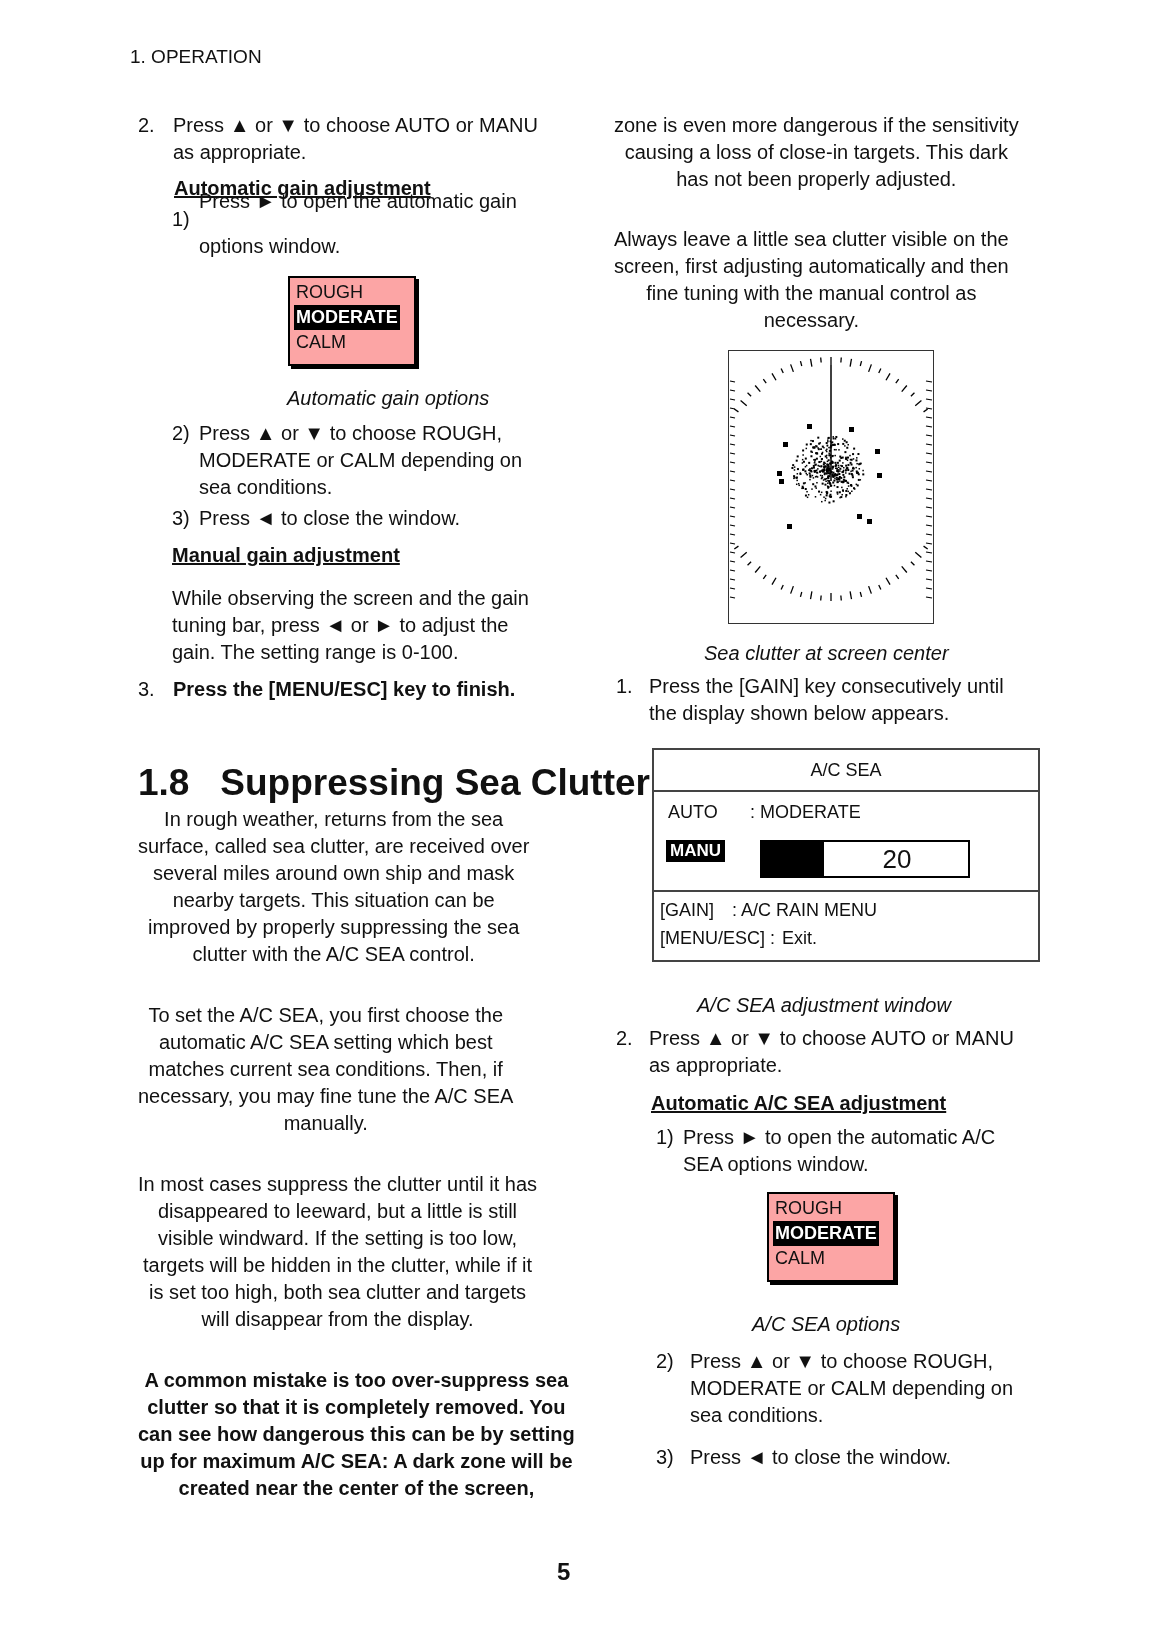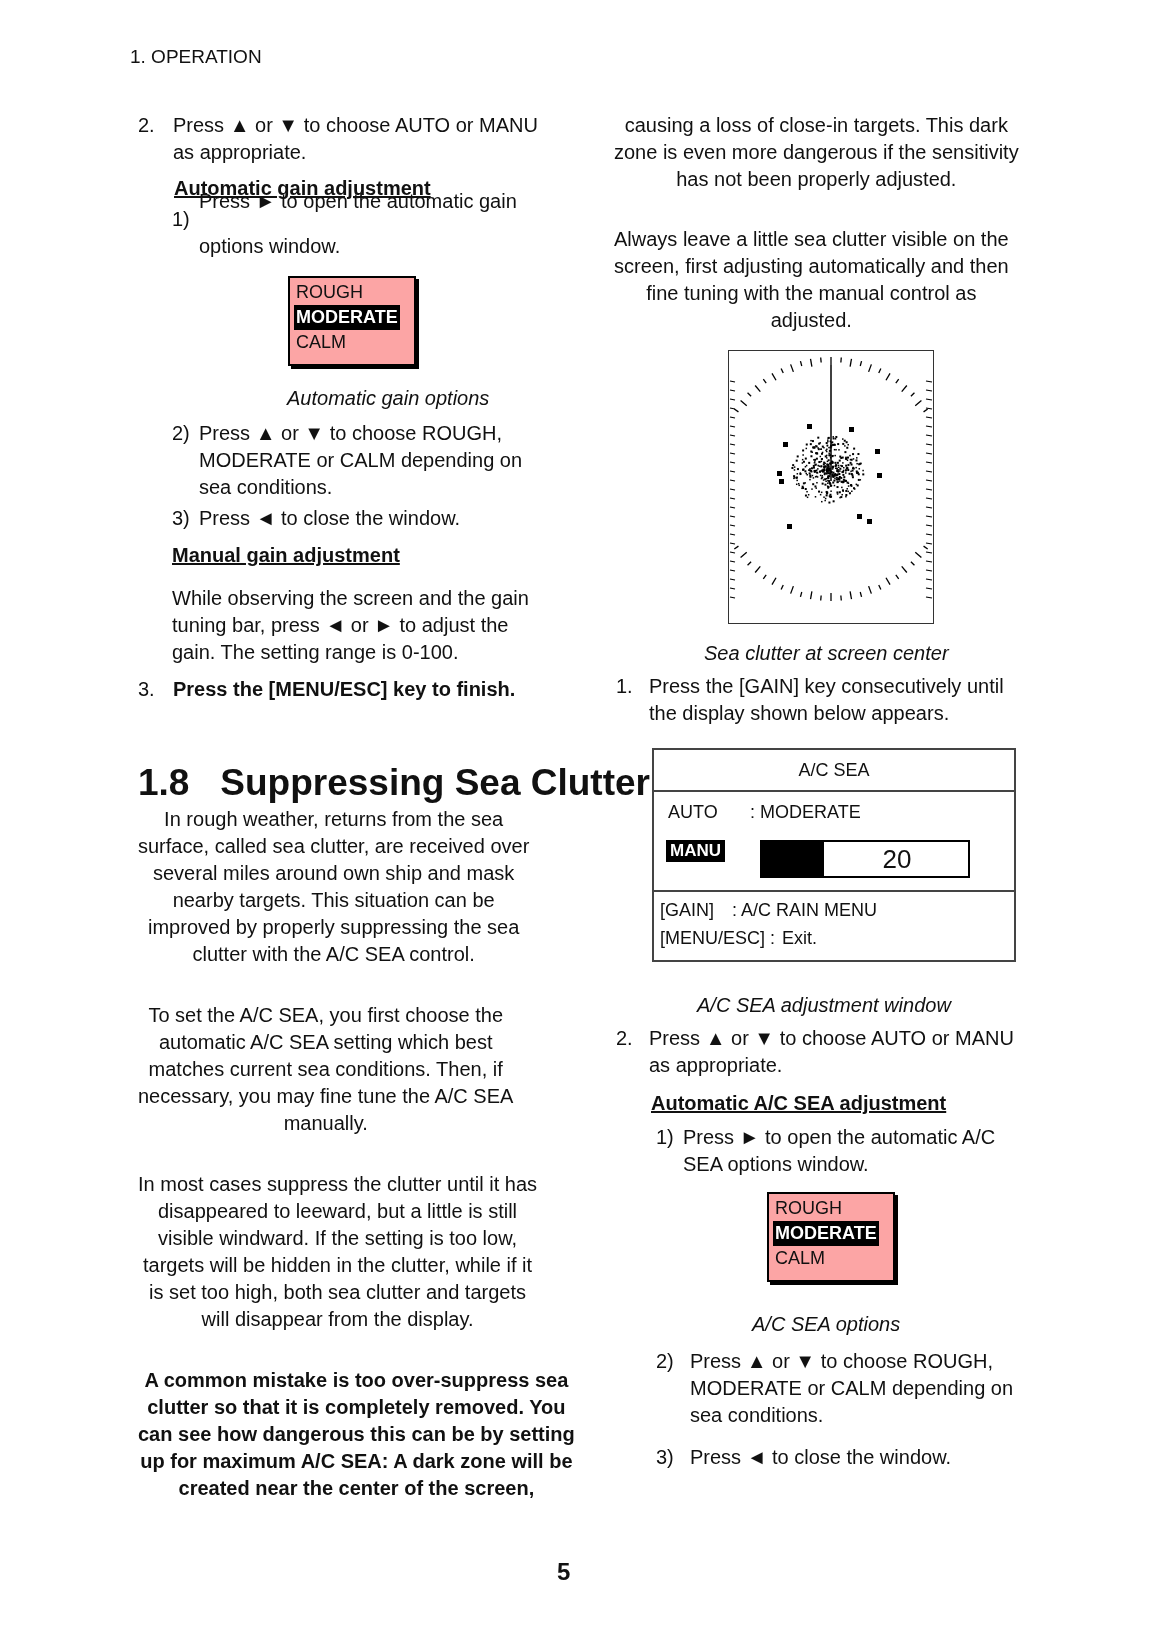--- a/index.html
+++ b/index.html
@@ -5,21 +5,21 @@
   html,body{margin:0;padding:0;background:#fff;}
   body{width:1157px;height:1637px;position:relative;font-family:"Liberation Sans",sans-serif;color:#111;overflow:hidden;}
   .abs{position:absolute;text-align:center;}
   .t{font-size:20px;line-height:27px;}
   .hdr{left:130px;top:46px;font-size:19px;}
   .u{text-decoration:underline;font-weight:bold;}
   .i{font-style:italic;}
   .optbox{position:absolute;border:2px solid #000;box-shadow:3px 3px 0 #000;background:#fca5a5;font-size:18px;line-height:25px;padding:2px 6px;}
   .optbox .sel{background:#000;color:#fff;font-weight:bold;padding:0 2px;margin-left:-2px;display:inline-block;}
   .h2{font-size:37px;font-weight:bold;}
-  .acwin{position:absolute;left:652px;top:748px;width:360px;height:210px;border:2px solid #444;font-size:18px;}
+  .acwin{position:absolute;left:652px;top:748px;width:360px;height:210px;border:2px solid #444;font-size:18px;padding-left:24px;}
   .acwin .row{position:absolute;}
   .line{position:absolute;left:0;right:0;height:2px;background:#444;}
   .radar{position:absolute;left:728px;top:350px;width:204px;height:272px;border:1.5px solid #333;}
   .pagenum{left:557px;top:1558px;font-size:24px;font-weight:bold;}
 </style>
 </head>
 <body>
 
 <div class="abs hdr">1. OPERATION</div>
 
@@ -87,29 +87,29 @@
     <div>A common mistake is too over-suppress sea</div>
     <div>clutter so that it is completely removed. You</div>
     <div>can see how dangerous this can be by setting</div>
     <div>up for maximum A/C SEA: A dark zone will be</div>
     <div>created near the center of the screen,</div>
   </div>
 </div>
 
 <div>
   <div class="abs t" style="left:614px;top:112px;">
+    <div>zone is even more dangerous if the sensitivity</div>
     <div>causing a loss of close-in targets. This dark</div>
-    <div>zone is even more dangerous if the sensitivity</div>
     <div>has not been properly adjusted.</div>
   </div>
   <div class="abs t" style="left:614px;top:226px;">
     <div>Always leave a little sea clutter visible on the</div>
     <div>screen, first adjusting automatically and then</div>
     <div>fine tuning with the manual control as</div>
-    <div>adjusted.</div>
+    <div>necessary.</div>
   </div>
 
   <div class="radar">
     <svg id="radar-svg" width="204" height="272">
       <line x1="102" y1="14" x2="102" y2="130" stroke="#000" stroke-width="1.5"></line>
       <g id="radar-ticks">
           <line x1="102" y1="6" x2="102" y2="14" stroke="#000" stroke-width="1.3"></line>
           <line x1="112.28437764422367" y1="6.464246832807049" x2="111.84859893048537" y2="11.445220323265772" stroke="#000" stroke-width="1.3"></line>
           <line x1="122.49048496469777" y1="7.85345413251062" x2="121.10129954336233" y2="15.731916156608293" stroke="#000" stroke-width="1.3"></line>
           <line x1="132.54064732209744" y1="10.157049192733666" x2="131.24655209658485" y2="14.98667832417901" stroke="#000" stroke-width="1.3"></line>

